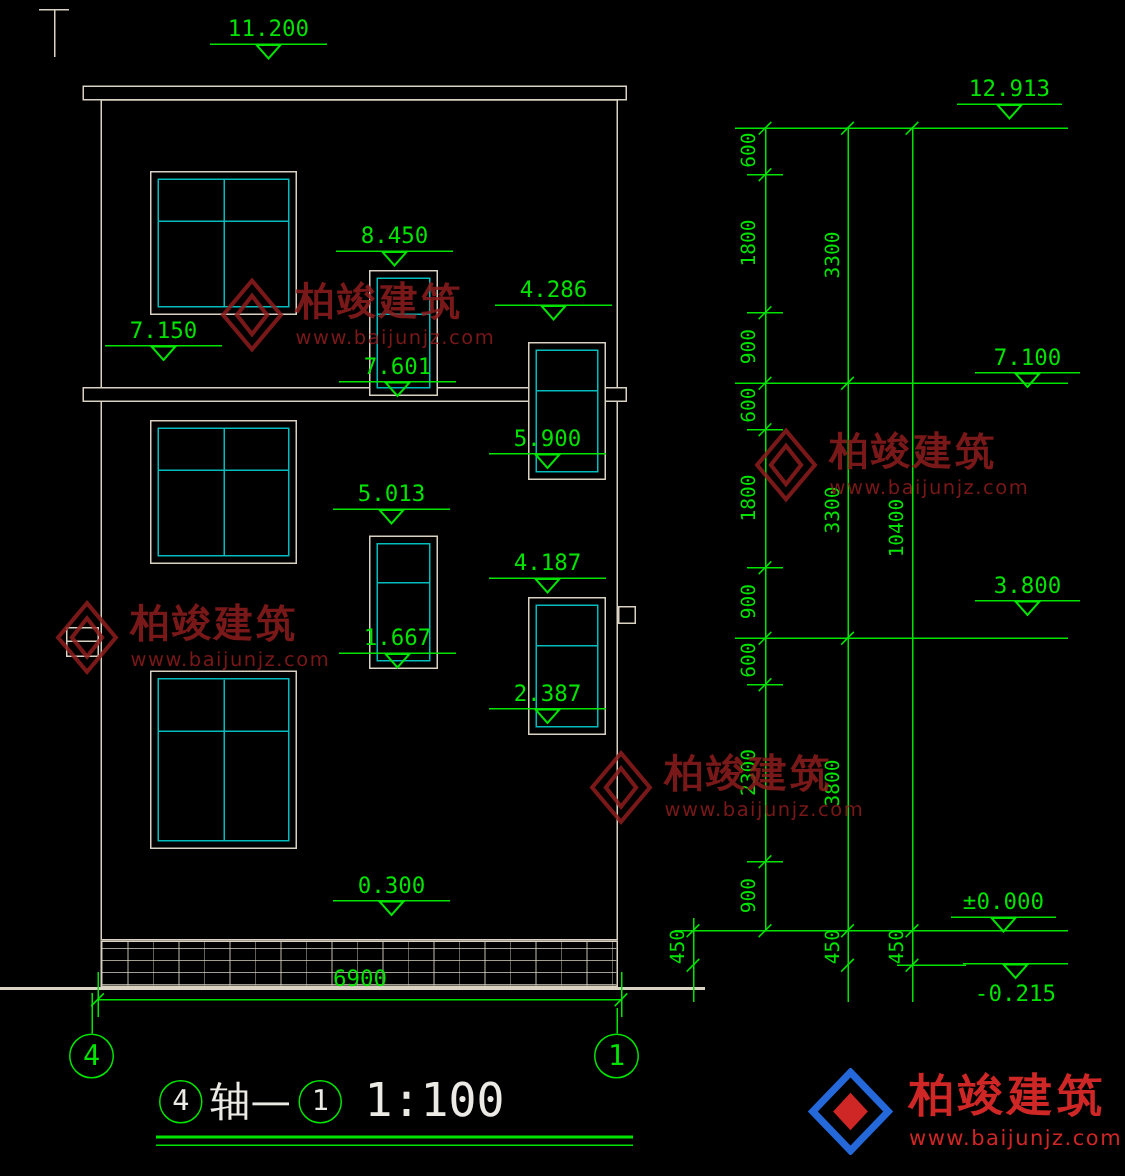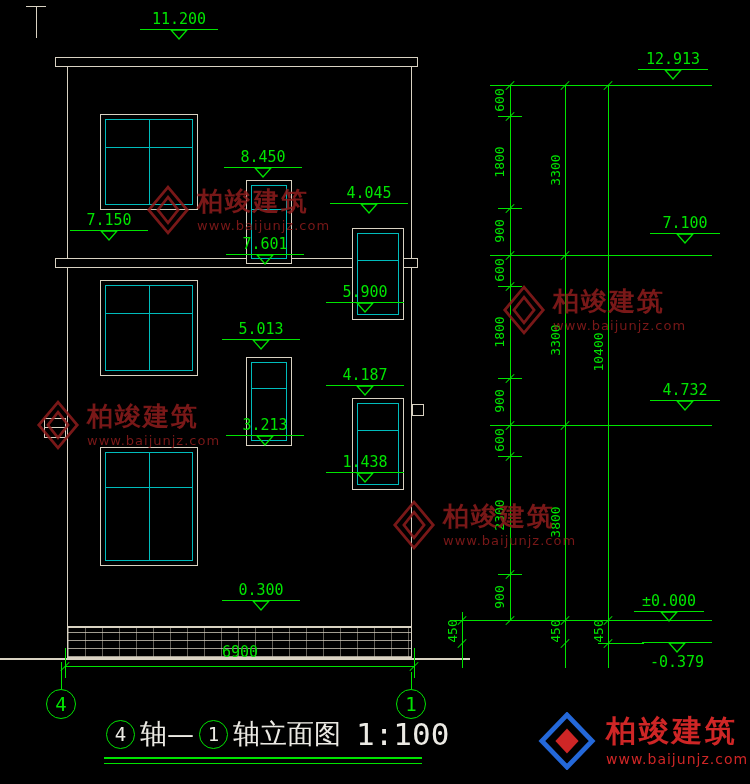--- a/index.html
+++ b/index.html
@@ -129,21 +129,21 @@
       </svg>
   </div>
   <div class="elev" style="left:224px;top:148px">
     <span class="elev-val">8.450</span>
     <span class="elev-line"></span>
     <svg class="elev-tri" viewBox="0 0 18 11">
         <path d="M1 1 H17 L9 10 Z"></path>
       </svg>
   </div>
   <div class="elev" style="left:330px;top:184px">
-    <span class="elev-val">4.045</span>
+    <span class="elev-val">4.286</span>
     <span class="elev-line"></span>
     <svg class="elev-tri" viewBox="0 0 18 11">
         <path d="M1 1 H17 L9 10 Z"></path>
       </svg>
   </div>
   <div class="elev" style="left:70px;top:211px">
     <span class="elev-val">7.150</span>
     <span class="elev-line"></span>
     <svg class="elev-tri" viewBox="0 0 18 11">
         <path d="M1 1 H17 L9 10 Z"></path>
@@ -171,75 +171,75 @@
       </svg>
   </div>
   <div class="elev" style="left:326px;top:366px">
     <span class="elev-val">4.187</span>
     <span class="elev-line"></span>
     <svg class="elev-tri" viewBox="0 0 18 11">
         <path d="M1 1 H17 L9 10 Z"></path>
       </svg>
   </div>
   <div class="elev" style="left:226px;top:416px">
-    <span class="elev-val">3.213</span>
+    <span class="elev-val">1.667</span>
     <span class="elev-line"></span>
     <svg class="elev-tri" viewBox="0 0 18 11">
         <path d="M1 1 H17 L9 10 Z"></path>
       </svg>
   </div>
   <div class="elev" style="left:326px;top:453px">
-    <span class="elev-val">1.438</span>
+    <span class="elev-val">2.387</span>
     <span class="elev-line"></span>
     <svg class="elev-tri" viewBox="0 0 18 11">
         <path d="M1 1 H17 L9 10 Z"></path>
       </svg>
   </div>
   <div class="elev" style="left:222px;top:581px">
     <span class="elev-val">0.300</span>
     <span class="elev-line"></span>
     <svg class="elev-tri" viewBox="0 0 18 11">
         <path d="M1 1 H17 L9 10 Z"></path>
       </svg>
   </div>
 
   <div class="elev narrow" style="left:638px;top:50px">
     <span class="elev-val">12.913</span>
     <span class="elev-line"></span>
     <svg class="elev-tri" viewBox="0 0 18 11">
         <path d="M1 1 H17 L9 10 Z"></path>
       </svg>
   </div>
-  <div class="elev narrow" style="left:650px;top:214px">
+  <div class="elev narrow" style="left:650px;top:229px">
     <span class="elev-val">7.100</span>
     <span class="elev-line"></span>
     <svg class="elev-tri" viewBox="0 0 18 11">
         <path d="M1 1 H17 L9 10 Z"></path>
       </svg>
   </div>
   <div class="elev narrow" style="left:650px;top:381px">
-    <span class="elev-val">4.732</span>
+    <span class="elev-val">3.800</span>
     <span class="elev-line"></span>
     <svg class="elev-tri" viewBox="0 0 18 11">
         <path d="M1 1 H17 L9 10 Z"></path>
       </svg>
   </div>
   <div class="elev narrow" style="left:634px;top:592px">
     <span class="elev-val">±0.000</span>
     <span class="elev-line"></span>
     <svg class="elev-tri" viewBox="0 0 18 11">
         <path d="M1 1 H17 L9 10 Z"></path>
       </svg>
   </div>
   <div class="elev narrow" style="left:642px;top:641px">
     <span class="elev-line"></span>
     <svg class="elev-tri" viewBox="0 0 18 11">
         <path d="M1 1 H17 L9 10 Z"></path>
       </svg>
-    <span class="elev-val">-0.379</span>
+    <span class="elev-val">-0.215</span>
   </div>
 
   <div class="gvl" style="left:510px;top:85px;height:535px"></div>
   <div class="gvl" style="left:565px;top:85px;height:583px"></div>
   <div class="gvl" style="left:608px;top:85px;height:583px"></div>
   <div class="gvl" style="left:462px;top:612px;height:56px"></div>
 
   <div class="ghl" style="left:490px;top:85px;width:222px"></div>
   <div class="ghl" style="left:490px;top:255px;width:222px"></div>
   <div class="ghl" style="left:490px;top:425px;width:222px"></div>
@@ -307,21 +307,20 @@
       <span>4</span>
     </div>
   <div class="bubble" style="left:396px;top:689px">
       <span>1</span>
     </div>
 
   <div class="title" style="left:106px;top:716px">
     <span class="tcirc">4</span>
     <span>轴—</span>
     <span class="tcirc">1</span>
-    <span>轴立面图</span>
     <span class="tscale">1:100</span>
   </div>
   <div class="uline" style="left:104px;top:757px;width:318px;height:2px"></div>
   <div class="uline" style="left:104px;top:763px;width:318px;height:1px"></div>
 
   <div class="wm" style="left:146px;top:184px">
     <svg class="wm-logo" width="44" height="52" viewBox="0 0 48 56">
       <path d="M24 3 L45 28 L24 53 L3 28 Z"></path>
         <path d="M24 14 L35 28 L24 42 L13 28 Z"></path>
     </svg>

